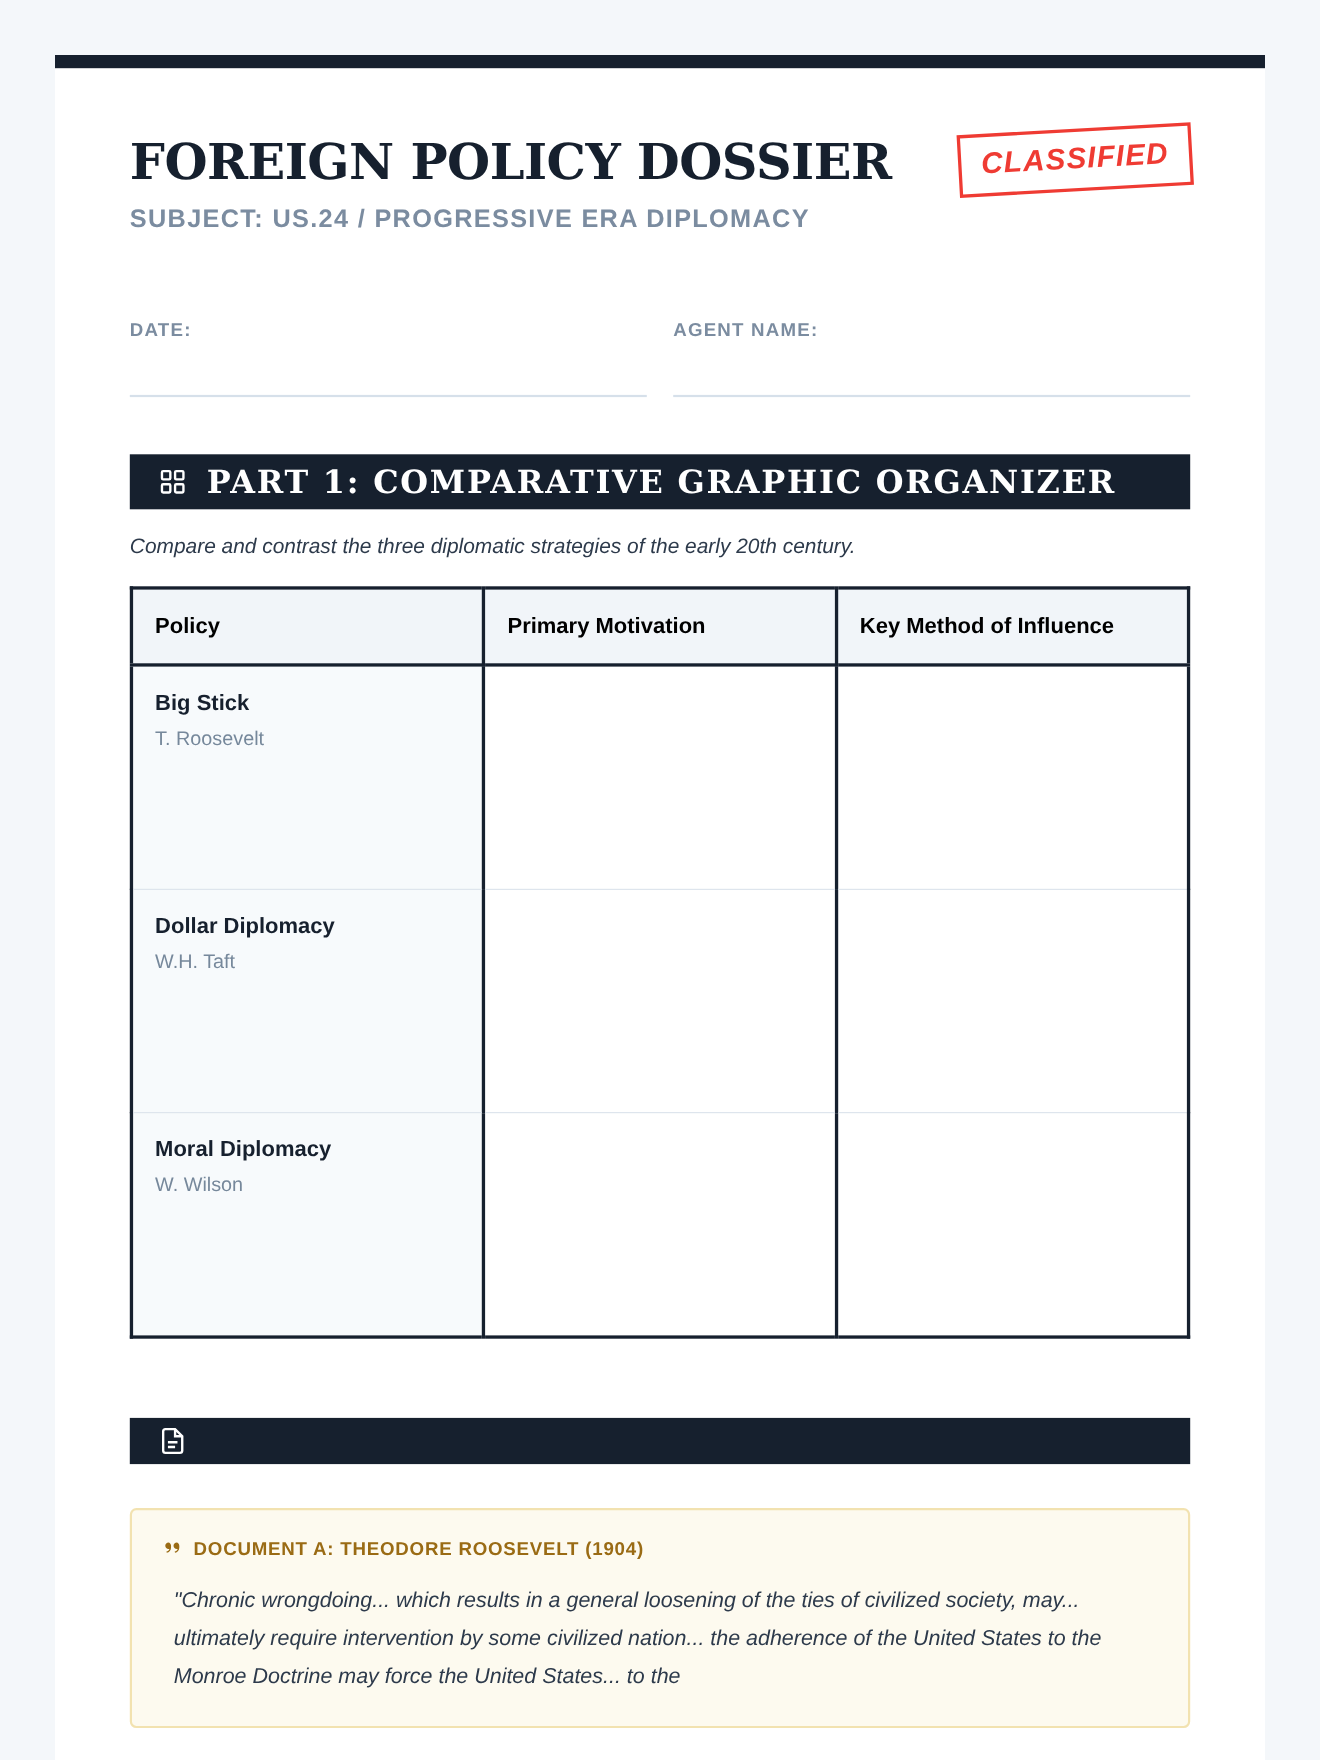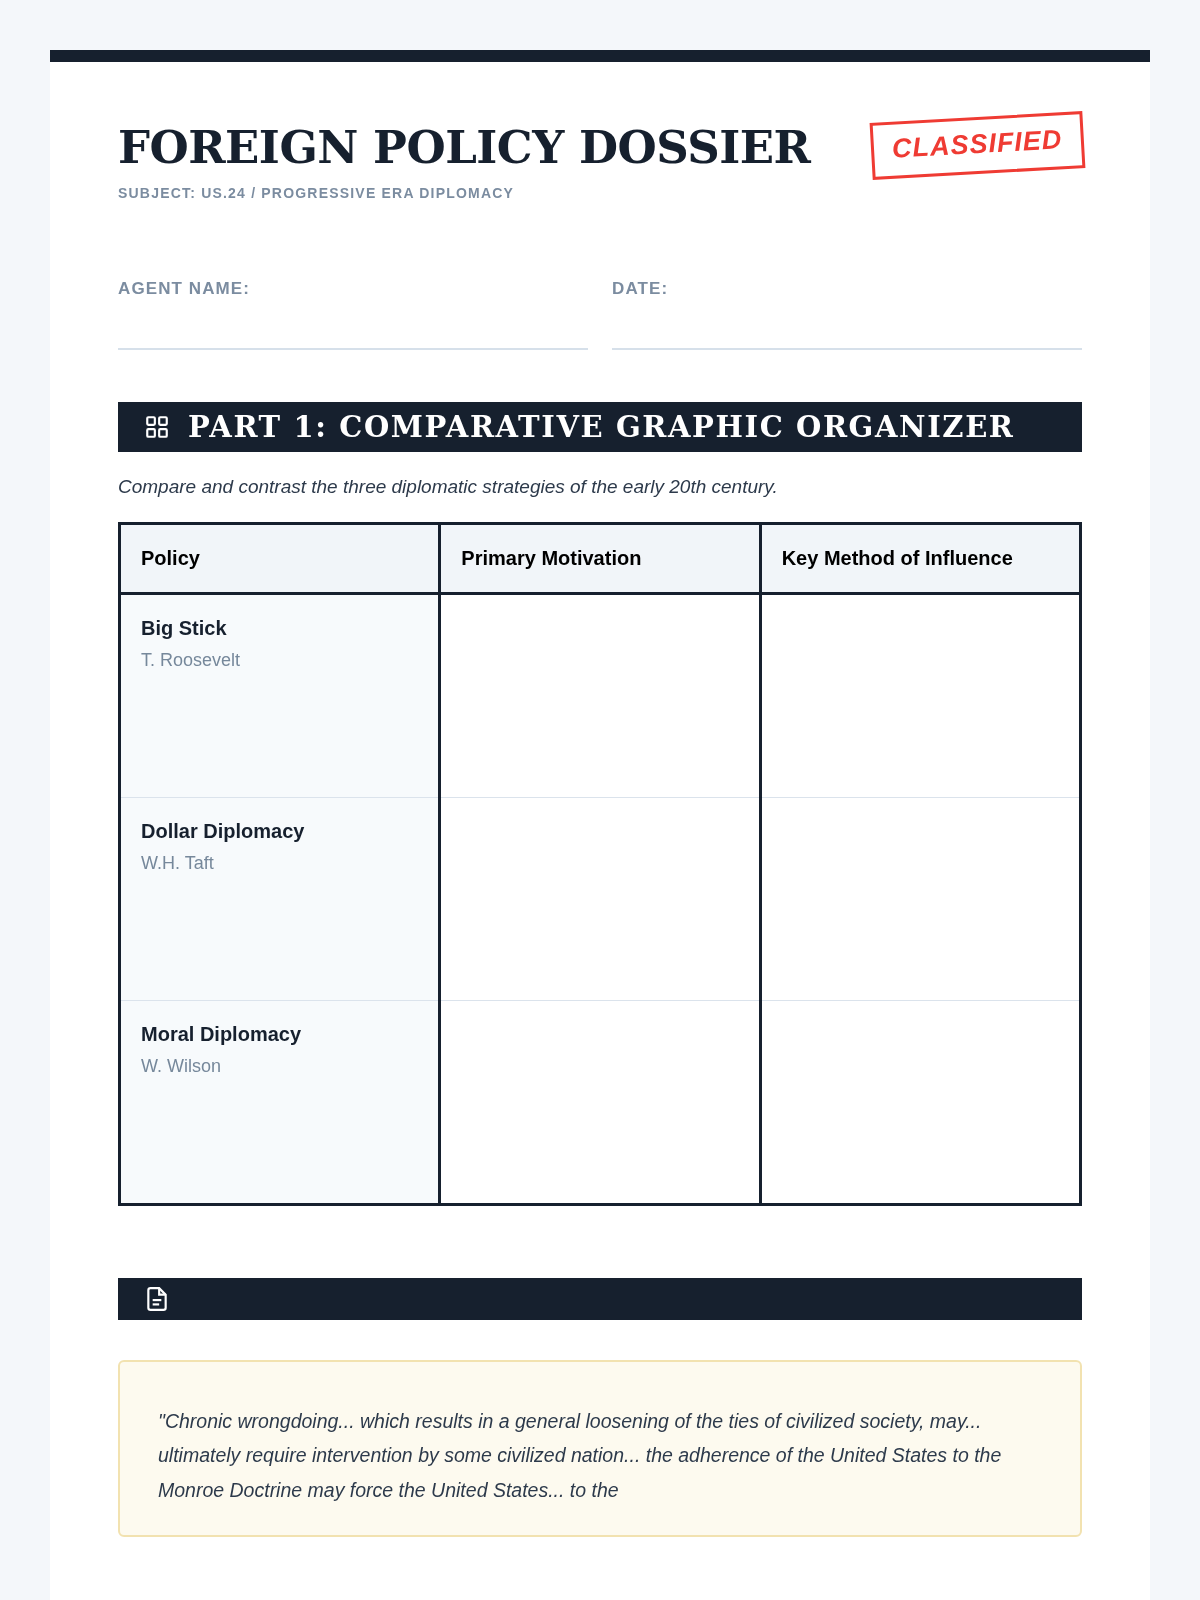--- a/index.html
+++ b/index.html
@@ -40,21 +40,21 @@
     font-family: "DejaVu Serif", serif;
     font-weight: bold;
     font-size: 45px;
     letter-spacing: -0.5px;
     color: #16202e;
     margin: 0;
     line-height: 1.05;
   }
   .doc-subject {
     margin-top: 14px;
-    font-size: 14px;
+    font-size: 23px;
     font-weight: bold;
     letter-spacing: 1.2px;
     color: #7b8ca0;
   }
   .classified-stamp {
     position: absolute;
     right: -2px;
     top: -7px;
     border: 3px solid #ef3b33;
     color: #ef3b33;
@@ -193,25 +193,25 @@
   <div class="inner">
 
     <div class="header">
       <h1 class="doc-title">FOREIGN POLICY DOSSIER</h1>
       <div class="doc-subject">SUBJECT: US.24 / PROGRESSIVE ERA DIPLOMACY</div>
       <div class="classified-stamp">CLASSIFIED</div>
     </div>
 
     <div class="fields">
       <div class="field">
-        <div class="field-label">AGENT NAME:</div>
+        <div class="field-label">DATE:</div>
         <div class="field-line"></div>
       </div>
       <div class="field">
-        <div class="field-label">DATE:</div>
+        <div class="field-label">AGENT NAME:</div>
         <div class="field-line"></div>
       </div>
     </div>
 
     <div class="section-banner">
       <span class="banner-icon">
         <svg width="26" height="26" viewBox="0 0 24 24" fill="none" stroke="#ffffff" stroke-width="2">
           <rect x="3" y="3" width="7" height="7" rx="1"></rect>
           <rect x="14" y="3" width="7" height="7" rx="1"></rect>
           <rect x="3" y="14" width="7" height="7" rx="1"></rect>
@@ -264,17 +264,25 @@
         <svg width="26" height="26" viewBox="0 0 24 24" fill="none" stroke="#ffffff" stroke-width="2">
           <path d="M14 2H6a2 2 0 0 0-2 2v16a2 2 0 0 0 2 2h12a2 2 0 0 0 2-2V8z"></path>
           <path d="M14 2v6h6"></path>
           <path d="M8 13h8"></path>
           <path d="M8 17h6"></path>
         </svg>
       </span>
     </div>
 
     <div class="doc-box">
+      <div class="doc-box-head">
+        <span>
+          <svg width="18" height="18" viewBox="0 0 24 24" fill="#9a6b14">
+            <path d="M7 7c-2.2 0-4 1.8-4 4s1.8 4 4 4c.4 0 .7-.1 1-.2-.5 1.6-1.9 2.8-3.6 3.1l.4 1.6c3-.6 5.2-3.3 5.2-6.5V11c0-2.2-1.8-4-3-4zm10 0c-2.2 0-4 1.8-4 4s1.8 4 4 4c.4 0 .7-.1 1-.2-.5 1.6-1.9 2.8-3.6 3.1l.4 1.6c3-.6 5.2-3.3 5.2-6.5V11c0-2.2-1.8-4-3-4z"></path>
+          </svg>
+        </span>
+        <span>DOCUMENT A: THEODORE ROOSEVELT (1904)</span>
+      </div>
       <div class="doc-quote">"Chronic wrongdoing... which results in a general loosening of the ties of civilized society, may... ultimately require intervention by some civilized nation... the adherence of the United States to the Monroe Doctrine may force the United States... to the</div>
     </div>
 
   </div>
 </div>
 
 </body></html>

